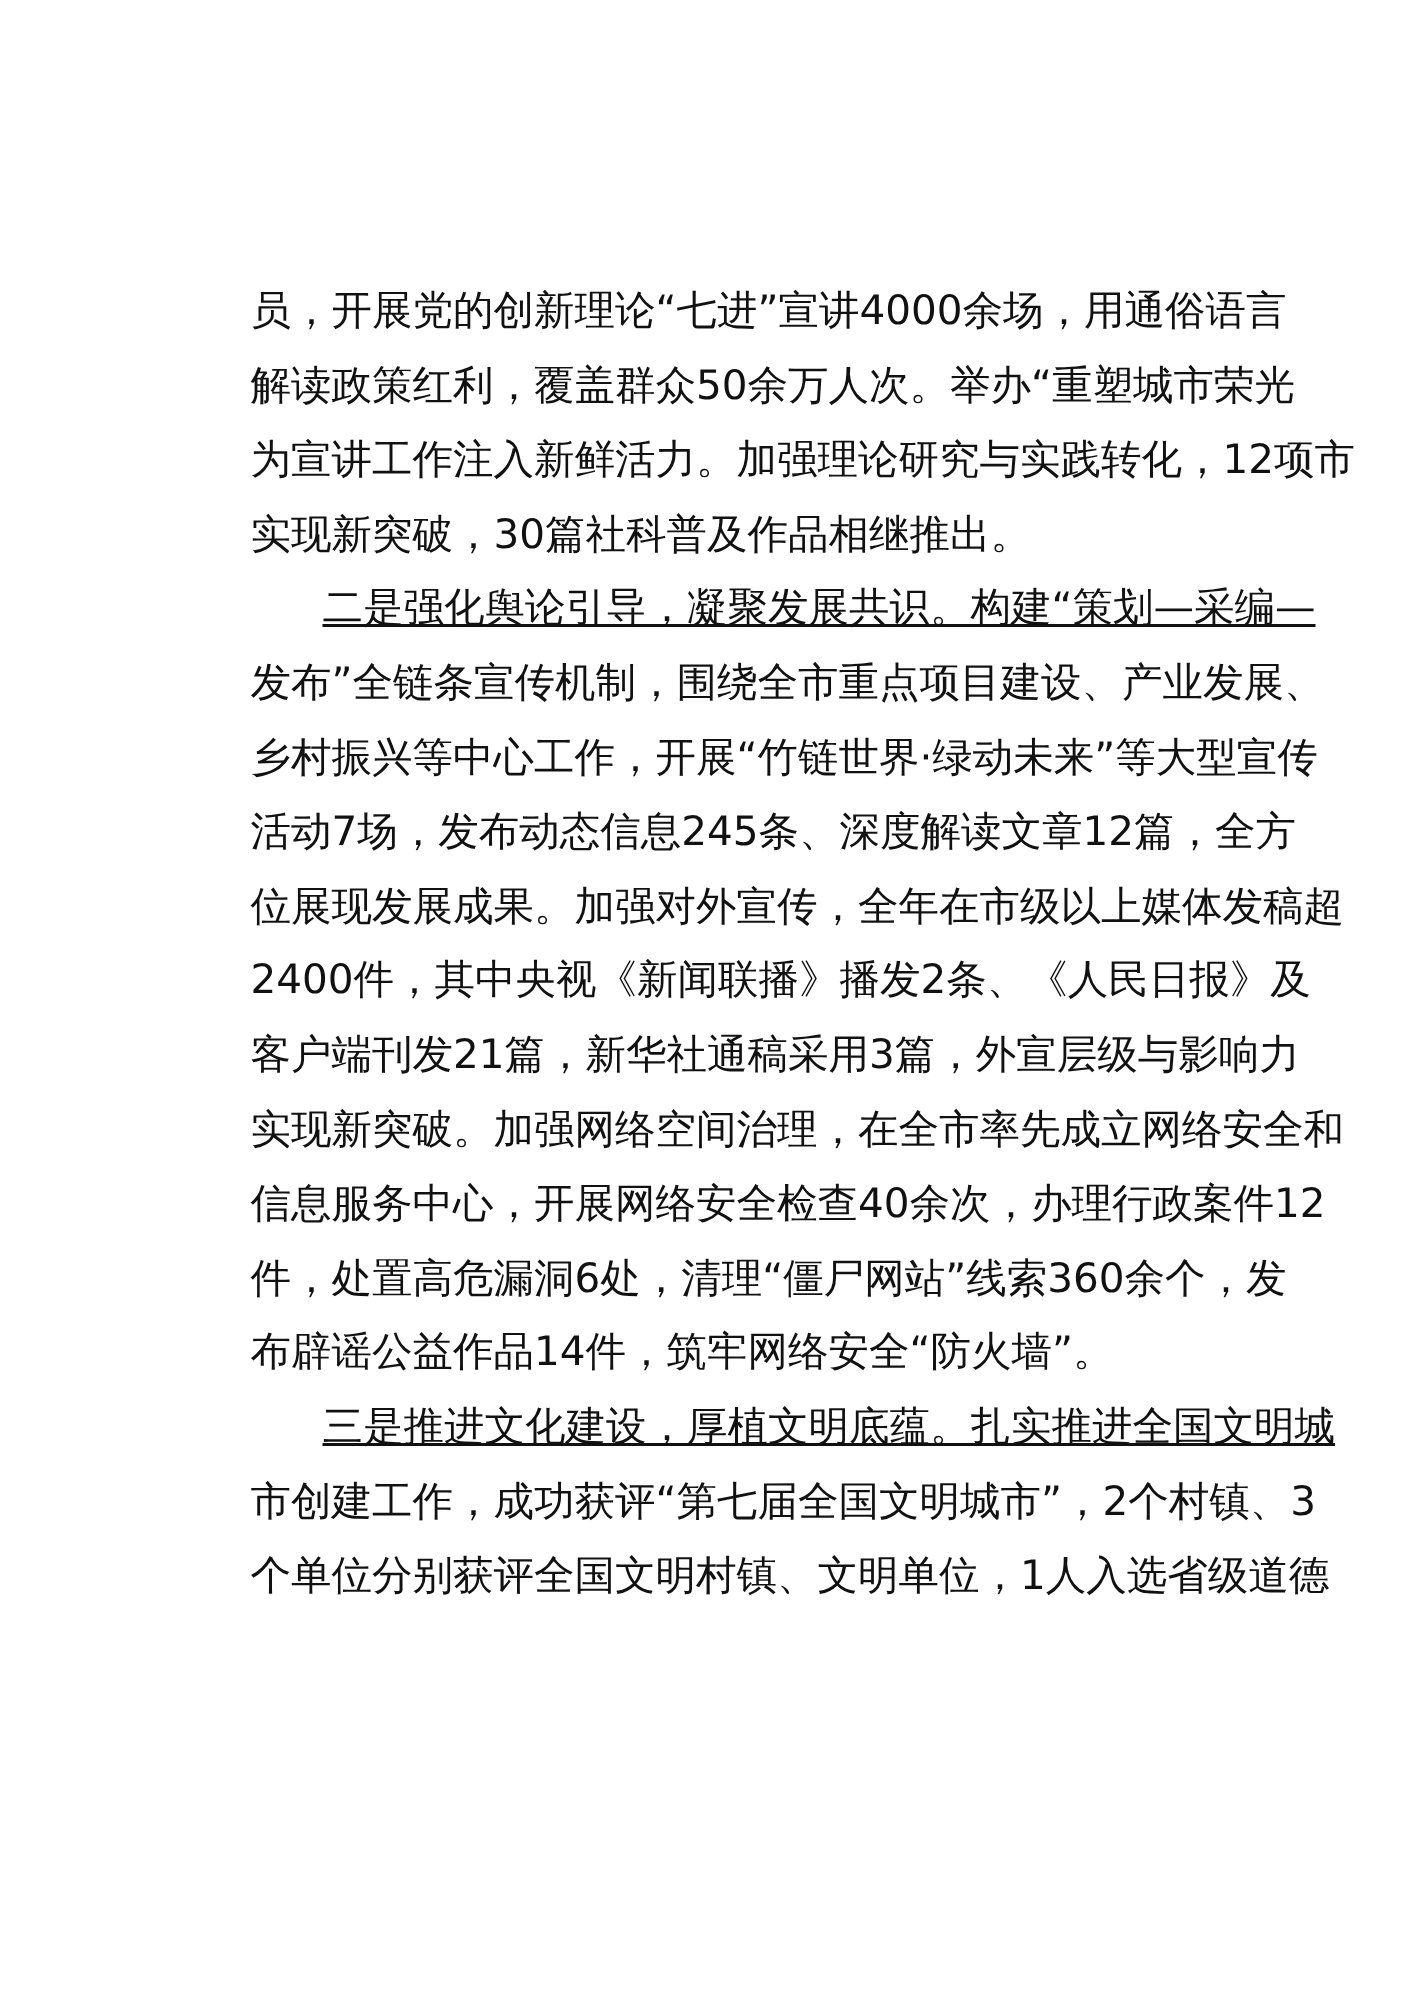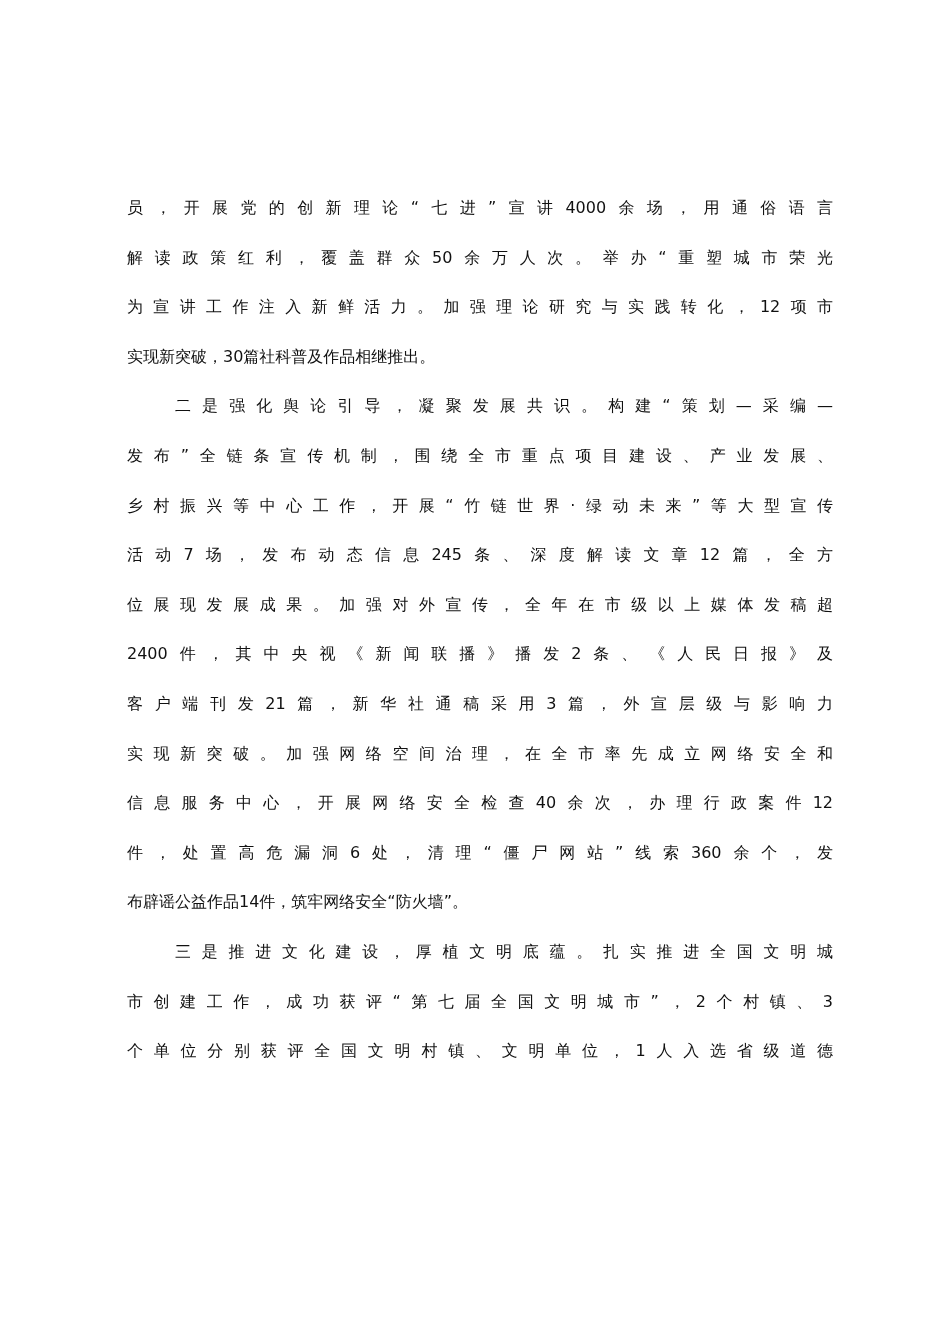--- a/index.html
+++ b/index.html
@@ -17,31 +17,33 @@
     }
     .page {
       position: absolute;
       left: 127px;
       top: 183px;
       width: 706px;
     }
     .line {
       height: 49.6px;
       line-height: 49.6px;
-      font-size: 16px;
+      font-size: 27px;
       white-space: nowrap;
       text-align: justify;
       text-align-last: justify;
       letter-spacing: 0px;
+      margin-left: 40px;
     }
     .line.last {
       text-align-last: left;
     }
     .line.indent {
       padding-left: 48px;
+      text-decoration: underline;
     }
   </style>
 </head>
 <body>
 
 <div class="page">
 
   <div>
     <div class="line">员，开展党的创新理论“七进”宣讲4000余场，用通俗语言</div>
     <div class="line">解读政策红利，覆盖群众50余万人次。举办“重塑城市荣光</div>

